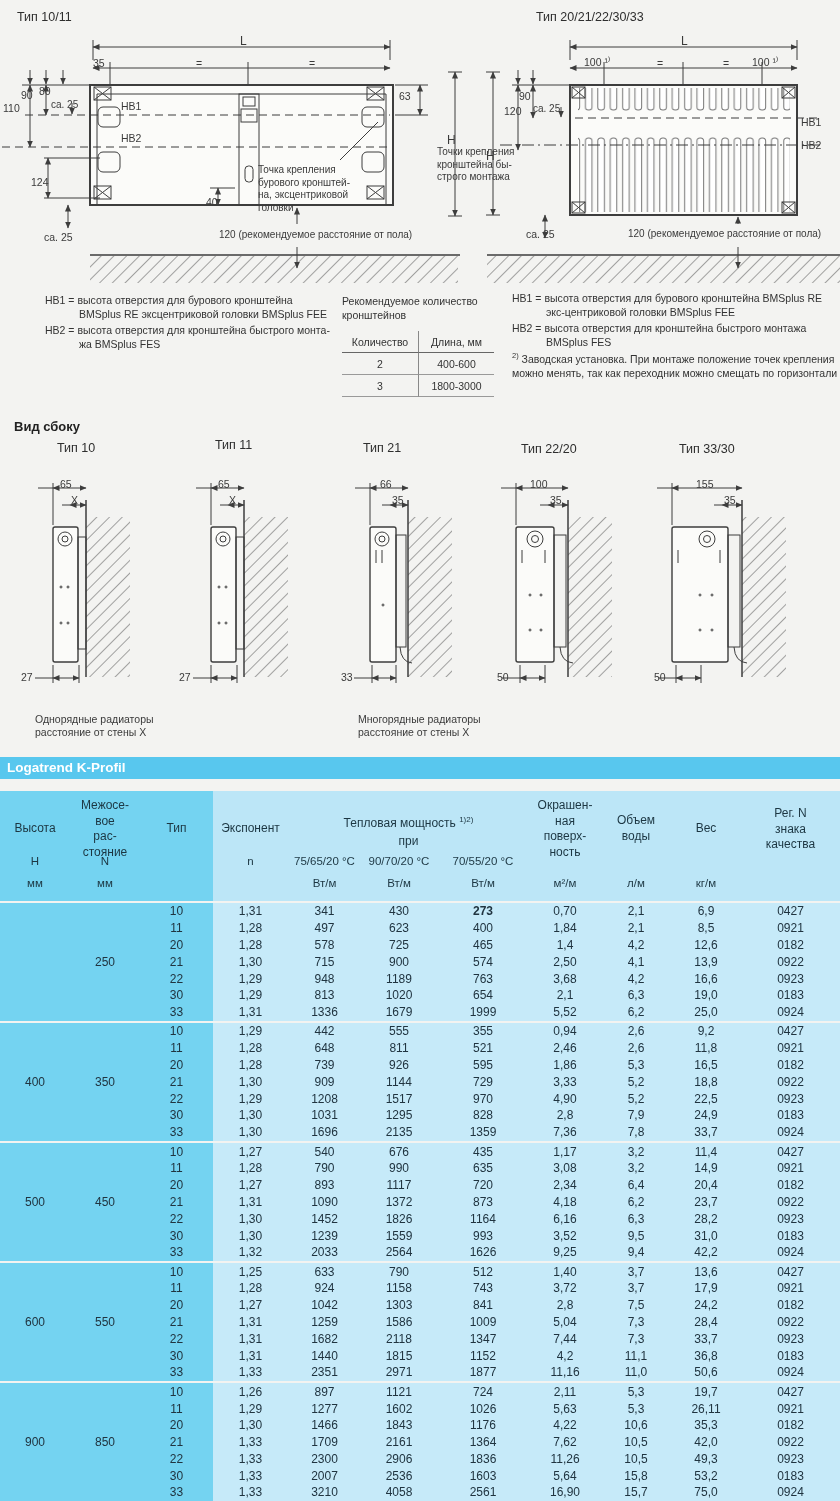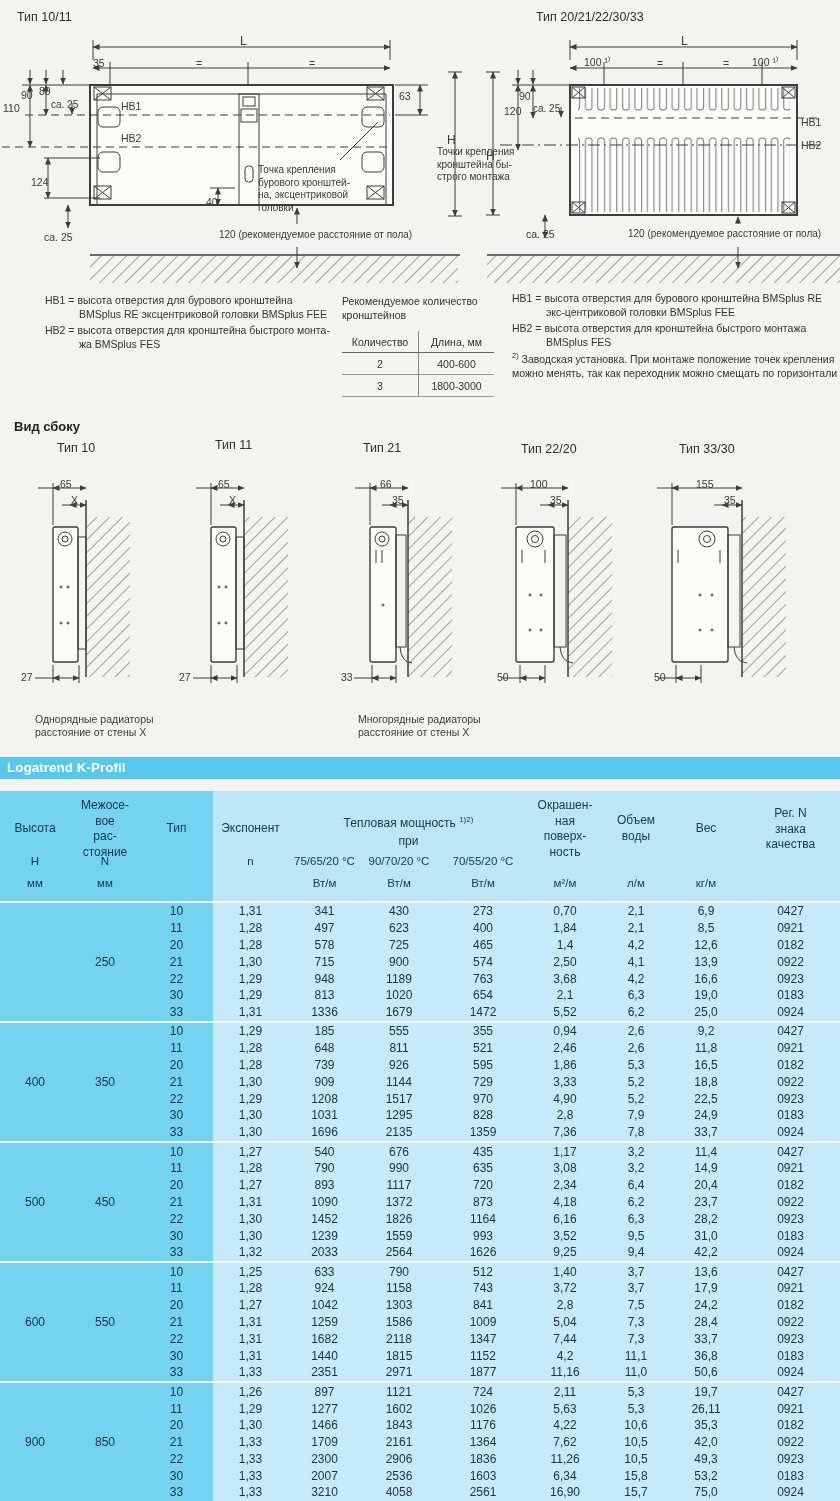--- a/index.html
+++ b/index.html
@@ -454,21 +454,21 @@
     </div>
   </div>
 
   <div class="tbody">
       <div class="block">
         <div class="cell" style="grid-area: 1 / 2 / 8;">250</div>
         <div class="cell" style="grid-area: 1 / 3;">10</div>
         <div class="cell" style="grid-area: 1 / 4;">1,31</div>
         <div class="cell" style="grid-area: 1 / 5;">341</div>
         <div class="cell" style="grid-area: 1 / 6;">430</div>
-        <div class="cell" style="grid-area: 1 / 7;">273</div>
+        <div class="cell" style="grid-area: 1 / 7; font-weight: bold;">273</div>
         <div class="cell" style="grid-area: 1 / 8;">0,70</div>
         <div class="cell" style="grid-area: 1 / 9;">2,1</div>
         <div class="cell" style="grid-area: 1 / 10;">6,9</div>
         <div class="cell" style="grid-area: 1 / 11;">0427</div>
         <div class="cell" style="grid-area: 2 / 3;">11</div>
         <div class="cell" style="grid-area: 2 / 4;">1,28</div>
         <div class="cell" style="grid-area: 2 / 5;">497</div>
         <div class="cell" style="grid-area: 2 / 6;">623</div>
         <div class="cell" style="grid-area: 2 / 7;">400</div>
         <div class="cell" style="grid-area: 2 / 8;">1,84</div>
@@ -508,32 +508,32 @@
         <div class="cell" style="grid-area: 6 / 6;">1020</div>
         <div class="cell" style="grid-area: 6 / 7;">654</div>
         <div class="cell" style="grid-area: 6 / 8;">2,1</div>
         <div class="cell" style="grid-area: 6 / 9;">6,3</div>
         <div class="cell" style="grid-area: 6 / 10;">19,0</div>
         <div class="cell" style="grid-area: 6 / 11;">0183</div>
         <div class="cell" style="grid-area: 7 / 3;">33</div>
         <div class="cell" style="grid-area: 7 / 4;">1,31</div>
         <div class="cell" style="grid-area: 7 / 5;">1336</div>
         <div class="cell" style="grid-area: 7 / 6;">1679</div>
-        <div class="cell" style="grid-area: 7 / 7;">1472</div>
+        <div class="cell" style="grid-area: 7 / 7;">1999</div>
         <div class="cell" style="grid-area: 7 / 8;">5,52</div>
         <div class="cell" style="grid-area: 7 / 9;">6,2</div>
         <div class="cell" style="grid-area: 7 / 10;">25,0</div>
         <div class="cell" style="grid-area: 7 / 11;">0924</div>
       </div>
       <div class="block">
         <div class="cell" style="grid-area: 1 / 1 / 8;">400</div>
         <div class="cell" style="grid-area: 1 / 2 / 8;">350</div>
         <div class="cell" style="grid-area: 1 / 3;">10</div>
         <div class="cell" style="grid-area: 1 / 4;">1,29</div>
-        <div class="cell" style="grid-area: 1 / 5;">185</div>
+        <div class="cell" style="grid-area: 1 / 5;">442</div>
         <div class="cell" style="grid-area: 1 / 6;">555</div>
         <div class="cell" style="grid-area: 1 / 7;">355</div>
         <div class="cell" style="grid-area: 1 / 8;">0,94</div>
         <div class="cell" style="grid-area: 1 / 9;">2,6</div>
         <div class="cell" style="grid-area: 1 / 10;">9,2</div>
         <div class="cell" style="grid-area: 1 / 11;">0427</div>
         <div class="cell" style="grid-area: 2 / 3;">11</div>
         <div class="cell" style="grid-area: 2 / 4;">1,28</div>
         <div class="cell" style="grid-area: 2 / 5;">648</div>
         <div class="cell" style="grid-area: 2 / 6;">811</div>
@@ -768,21 +768,21 @@
         <div class="cell" style="grid-area: 5 / 7;">1836</div>
         <div class="cell" style="grid-area: 5 / 8;">11,26</div>
         <div class="cell" style="grid-area: 5 / 9;">10,5</div>
         <div class="cell" style="grid-area: 5 / 10;">49,3</div>
         <div class="cell" style="grid-area: 5 / 11;">0923</div>
         <div class="cell" style="grid-area: 6 / 3;">30</div>
         <div class="cell" style="grid-area: 6 / 4;">1,33</div>
         <div class="cell" style="grid-area: 6 / 5;">2007</div>
         <div class="cell" style="grid-area: 6 / 6;">2536</div>
         <div class="cell" style="grid-area: 6 / 7;">1603</div>
-        <div class="cell" style="grid-area: 6 / 8;">6,34</div>
+        <div class="cell" style="grid-area: 6 / 8;">5,64</div>
         <div class="cell" style="grid-area: 6 / 9;">15,8</div>
         <div class="cell" style="grid-area: 6 / 10;">53,2</div>
         <div class="cell" style="grid-area: 6 / 11;">0183</div>
         <div class="cell" style="grid-area: 7 / 3;">33</div>
         <div class="cell" style="grid-area: 7 / 4;">1,33</div>
         <div class="cell" style="grid-area: 7 / 5;">3210</div>
         <div class="cell" style="grid-area: 7 / 6;">4058</div>
         <div class="cell" style="grid-area: 7 / 7;">2561</div>
         <div class="cell" style="grid-area: 7 / 8;">16,90</div>
         <div class="cell" style="grid-area: 7 / 9;">15,7</div>

